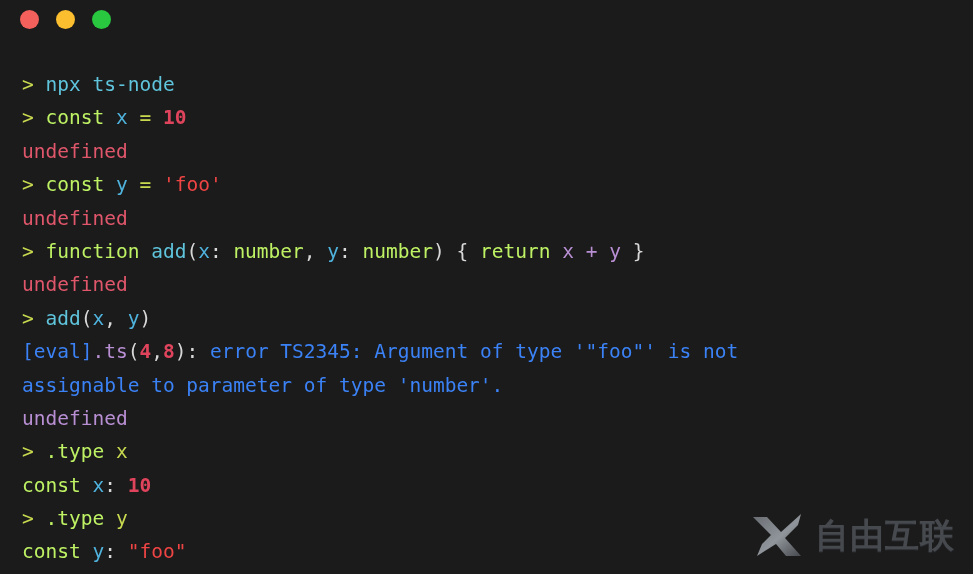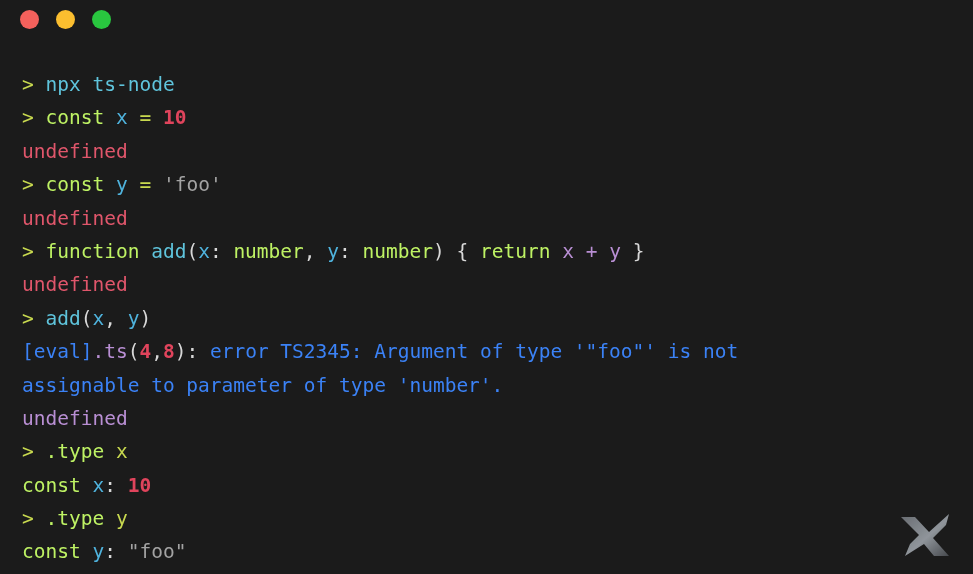--- a/index.html
+++ b/index.html
@@ -53,21 +53,21 @@
     white-space: pre;
   }
 
   
   .tok-prompt   { color: #c8d94f; }
   .tok-cmd      { color: #5fc4dc; }
   .tok-keyword  { color: #bef264; }
   .tok-var      { color: #4fb3dd; }
   .tok-op       { color: #c8d94f; }
   .tok-num      { color: #e0445c; font-weight: bold; }
-  .tok-string   { color: #a3a3a3; }
+  .tok-string   { color: #ef4444; }
   .tok-plain    { color: #d8d8d8; }
   .tok-err-red  { color: #e0566b; }
   .tok-purple   { color: #b98fd4; }
   .tok-errtext  { color: #3b82f6; }
   .tok-punct    { color: #d8d8d8; }
 
   
   #watermark {
     position: absolute;
     right: 18px;
@@ -109,15 +109,16 @@
     <svg class="wm-x" width="56" height="44" viewBox="0 0 56 44" aria-hidden="true">
       <defs>
         <linearGradient id="wmgrad" x1="0" y1="0" x2="1" y2="1">
           <stop offset="0%" stop-color="#6e7278"></stop>
           <stop offset="55%" stop-color="#9aa0a6"></stop>
           <stop offset="100%" stop-color="#4a4d52"></stop>
         </linearGradient>
       </defs>
       <path d="M2 4 L16 4 L30 19 L50 1 L47 12 L34 25 L50 43 L35 43 L25 31 L6 43 L11 31 L20 22 Z" fill="url(#wmgrad)"></path>
     </svg>
+    <span class="wm-text">自由互联</span>
   </div>
 
 </div>
 
 </body></html>

